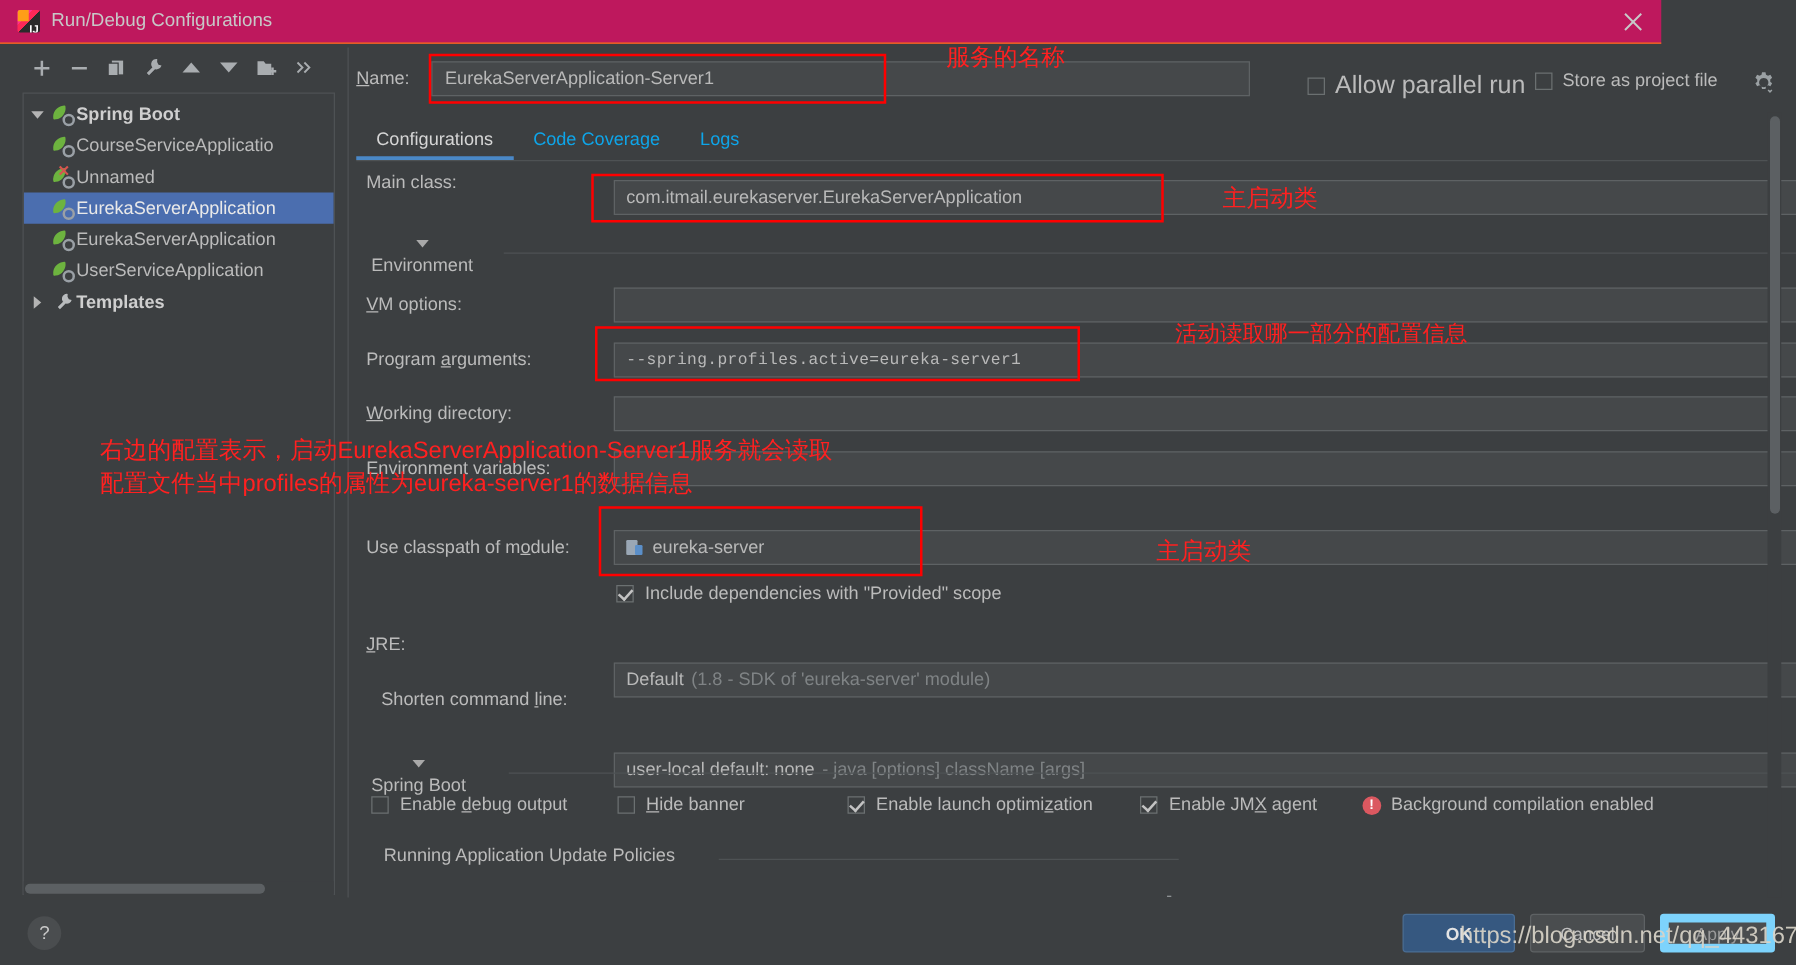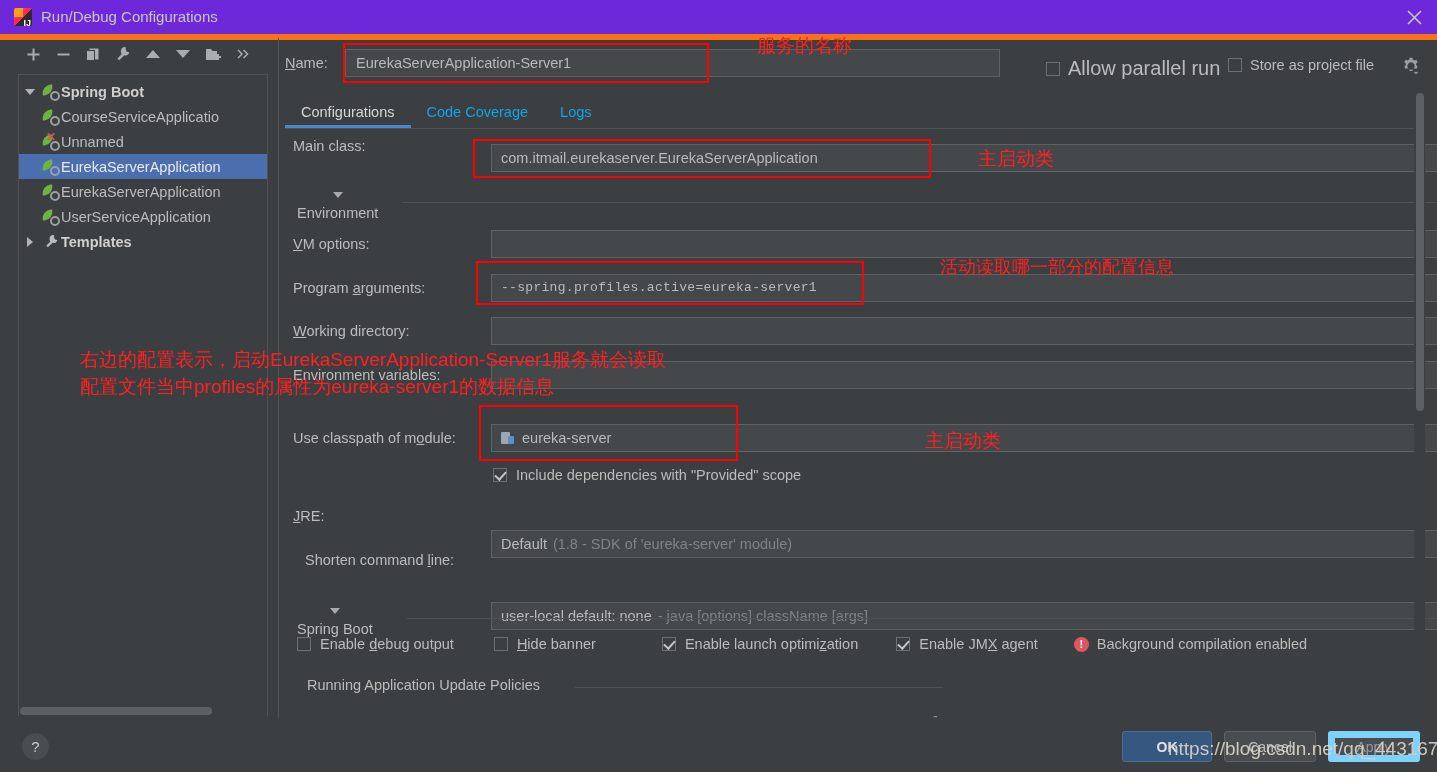--- a/index.html
+++ b/index.html
@@ -33,23 +33,23 @@
   }
 
   
   #dialog {
     position: absolute; left: 0; top: 0; width: 1437px; height: 772px;
     background: #3c3f41;
   }
 
   
   #titlebar {
-    position: absolute; left: 0; top: 0; width: 1437px; height: 34px;
-    background: #6d28d9;
-    border-bottom: 6px solid #f97316;
+    position: absolute; left: 0; top: 0; width: 1329px; height: 34px;
+    background: #be185d;
+    border-bottom: 1px solid #f97316;
   }
   #app-icon {
     position: absolute; left: 14px; top: 8px; width: 18px; height: 18px;
     border-radius: 2px;
     background: linear-gradient(135deg,#ff318c 0%,#ff318c 34%,#fe2857 34%,#fe2857 50%,#2b2b2b 50%,#2b2b2b 100%);
     overflow: hidden;
   }
   #app-icon::after {
     content: "IJ";
     position: absolute; right: 1px; bottom: -2px;
@@ -606,21 +606,21 @@
 
     <div class="frow" style="left:12px; top:506px; display:flex; align-items:center; gap:30px;">
       <div style="display:flex; align-items:center; gap:9px;">
         <span class="checkbox"></span>
         <span class="flabel">Enable <u>d</u>ebug output</span>
       </div>
       <div style="display:flex; align-items:center; gap:9px; margin-left:10px;">
         <span class="checkbox"></span>
         <span class="flabel"><u>H</u>ide banner</span>
       </div>
-      <div style="display:flex; align-items:center; gap:9px; margin-left:36px;">
+      <div style="display:flex; align-items:center; gap:9px; margin-left:52px;">
         <span class="checkbox checked"></span>
         <span class="flabel">Enable launch optimi<u>z</u>ation</span>
       </div>
       <div style="display:flex; align-items:center; gap:9px; margin-left:8px;">
         <span class="checkbox checked"></span>
         <span class="flabel">Enable JM<u>X</u> agent</span>
       </div>
       <div style="display:flex; align-items:center; gap:8px; margin-left:6px;">
         <span class="warn-icon">!</span>
         <span class="flabel">Background compilation enabled</span>

